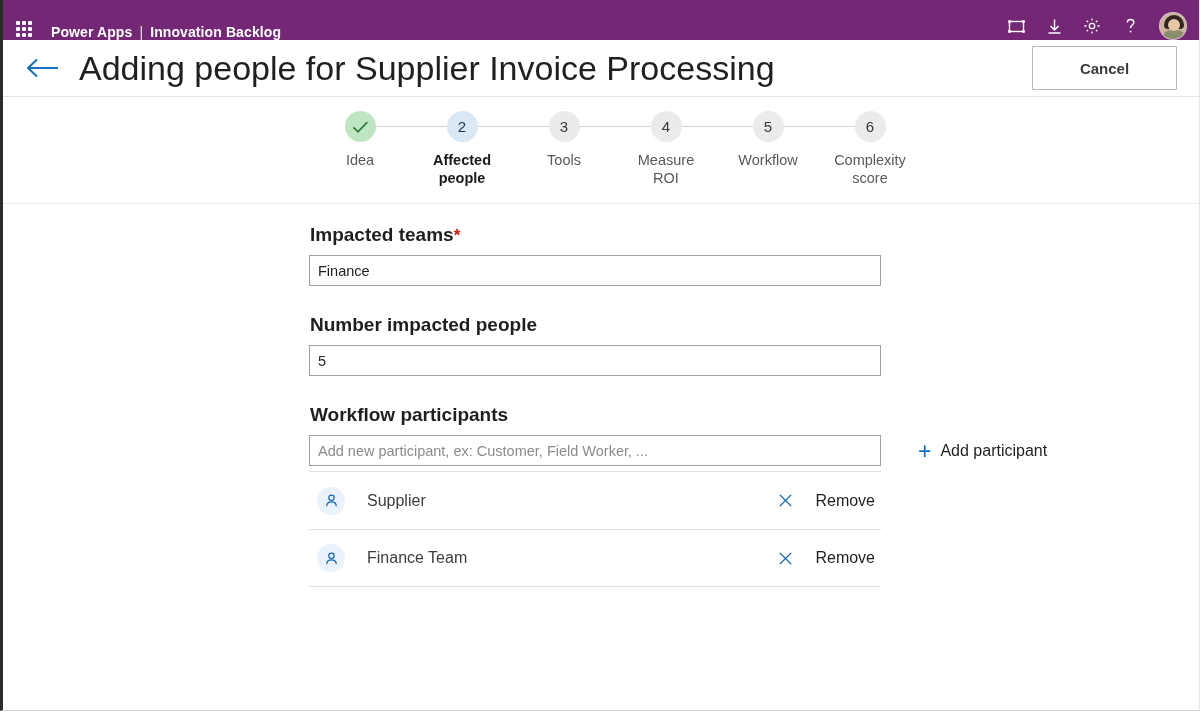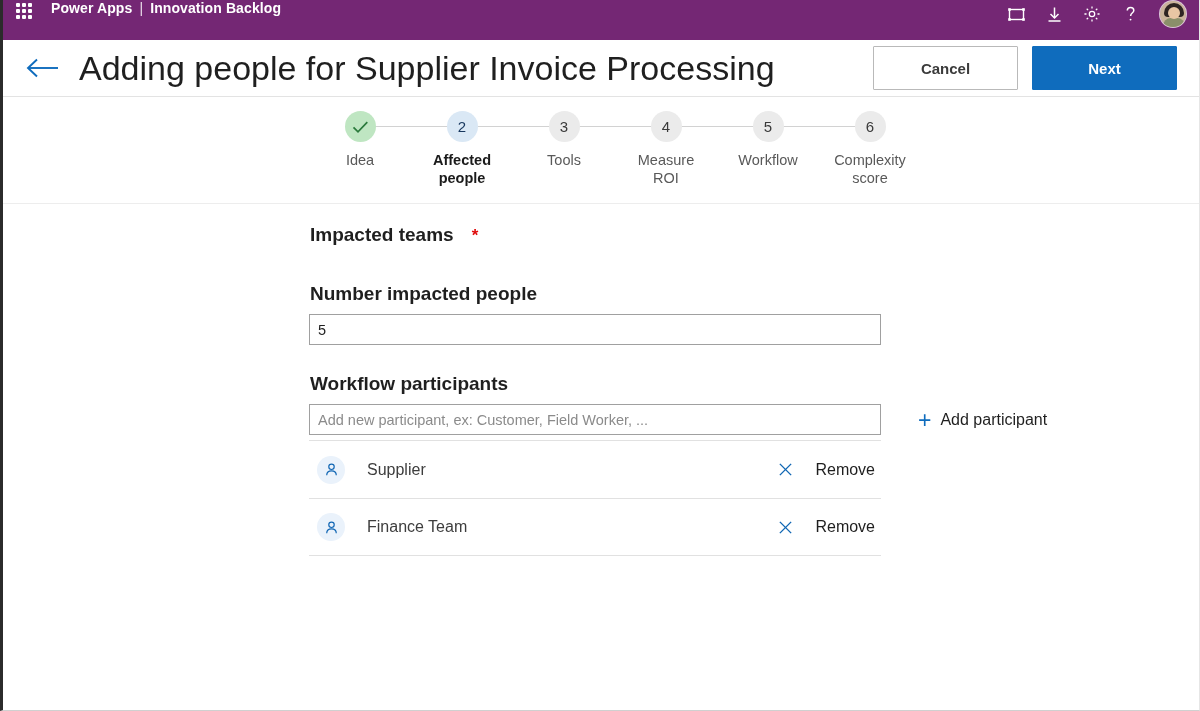--- a/index.html
+++ b/index.html
@@ -19,21 +19,21 @@
     border-left: 3px solid #2b2b2b;
     border-bottom: 1px solid #d0d0d0;
     border-right: 1px solid #e6e6e6;
   }
 
   
   .suitebar {
     height: 40px;
     background: #742774;
     display: flex;
-    align-items: flex-start;
+    align-items: flex-end;
     padding: 0 12px 0 10px;
     color: #ffffff;
     position: relative;
   }
   .waffle {
     width: 22px; height: 22px;
     display: grid;
     grid-template-columns: repeat(3, 4px);
     grid-template-rows: repeat(3, 4px);
     gap: 2px;
@@ -190,21 +190,21 @@
     padding: 20px 0 0 306px;
   }
   .field { margin-bottom: 0; }
   .field-label {
     font-size: 19px;
     font-weight: bold;
     color: #1f1f1f;
     margin: 0 0 9px 1px;
     display: flex;
     align-items: baseline;
-    gap: 18px;
+    gap: 0;
   }
   .req { color: #e00b0b; font-size: 17px; }
   .txtinput {
     width: 572px;
     height: 31px;
     border: 1px solid #a0a0a0;
     background: #ffffff;
     font-family: "Liberation Sans", sans-serif;
     font-size: 14.5px;
     color: #1f1f1f;
@@ -340,21 +340,20 @@
   <div class="pagehead">
     <div class="backbtn">
       <svg width="34" height="22" viewBox="0 0 34 22" fill="none" stroke="#0f6cbd" stroke-width="1.9">
         <line x1="2" y1="11" x2="32" y2="11"></line>
         <polyline points="11,2.5 2,11 11,19.5"></polyline>
       </svg>
     </div>
     <div class="pagetitle">Adding people for Supplier Invoice Processing</div>
     <div class="head-actions">
       <div class="btn btn-secondary">Cancel</div>
-      <div class="btn btn-primary">Next</div>
     </div>
   </div>
 
   <div class="stepper-wrap">
     <div class="stepper" id="stepper">
         <div class="step">
           <div class="connector"></div>
           <div class="circle done">
             <svg width="17" height="14" viewBox="0 0 17 14" fill="none" stroke="#2b7a3c" stroke-width="1.7">
               <polyline points="1.5,7.3 6,11.8 15.3,2.2"></polyline>
@@ -392,20 +391,21 @@
       </div>
   </div>
 
   <div class="form">
 
     <div class="field">
       <div class="field-label">
         <span>Impacted teams</span>
         <span class="req">*</span>
       </div>
+      <input class="txtinput" type="text" value="Finance" style="">
     </div>
 
     <div class="spacer-28"></div>
 
     <div class="field">
       <div class="field-label">
         <span>Number impacted people</span>
       </div>
       <input class="txtinput" type="text" value="5" style="">
     </div>

